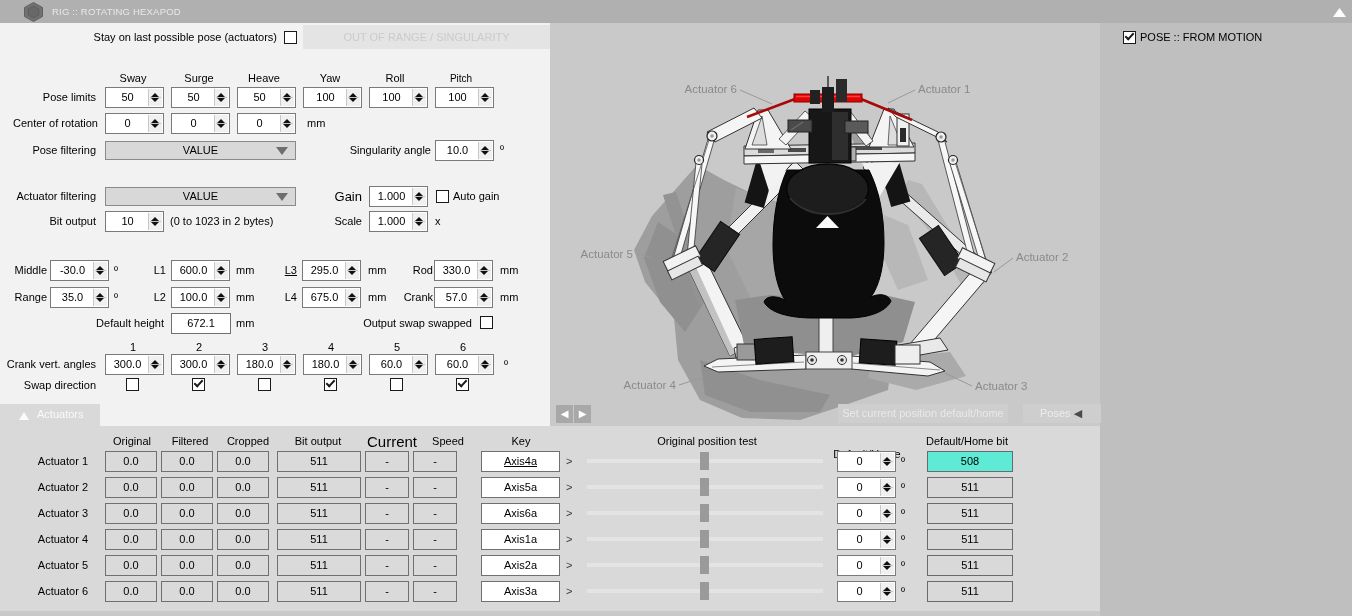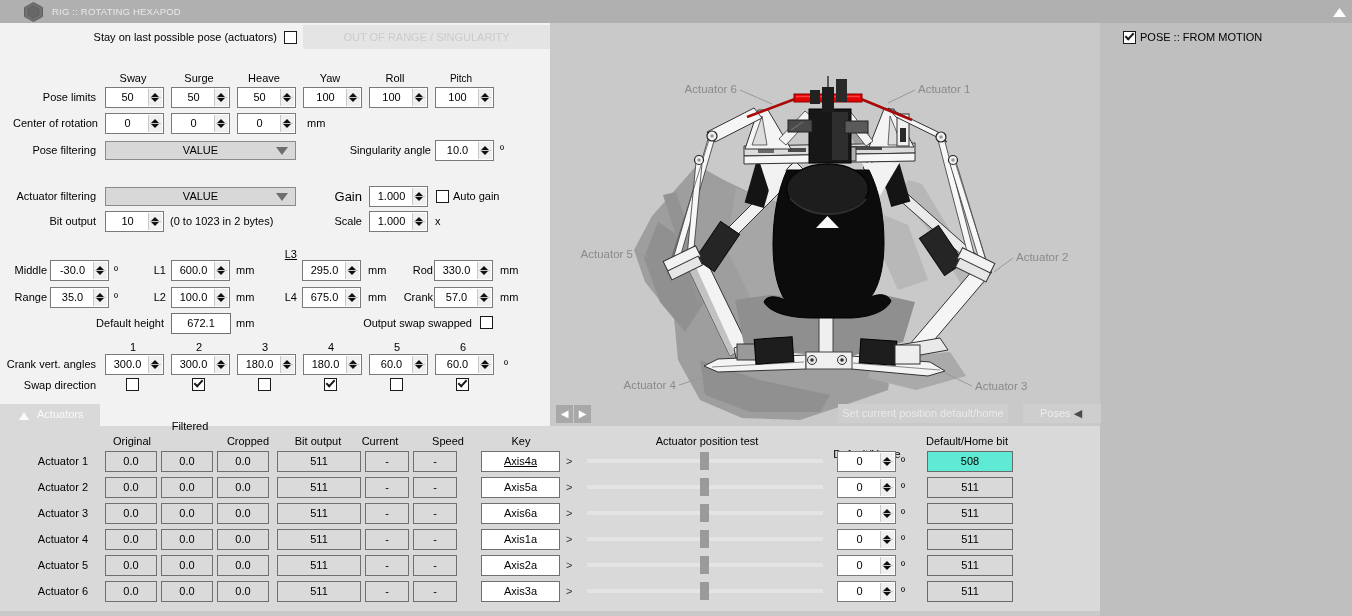--- a/index.html
+++ b/index.html
@@ -137,21 +137,21 @@
     <div class="m"></div>
   </div>
 <div class="lbl" style="left:114px;top:260px;font-size:11px;">º</div>
 <div class="lbl" style="right:1186px;top:260px;font-size:11px;">L1</div>
 <div class="spin" style="left:171px;top:260px;">
     <div class="v">600.0</div>
     <div class="b"></div>
     <div class="m"></div>
   </div>
 <div class="lbl" style="left:236px;top:260px;font-size:11px;">mm</div>
-<div class="lbl" style="right:1055px;top:244px;font-size:11px;text-decoration:underline;">L3</div>
+<div class="lbl" style="right:1055px;top:260px;font-size:11px;text-decoration:underline;">L3</div>
 <div class="spin" style="left:302px;top:260px;">
     <div class="v">295.0</div>
     <div class="b"></div>
     <div class="m"></div>
   </div>
 <div class="lbl" style="left:368px;top:260px;font-size:11px;">mm</div>
 <div class="lbl" style="right:919px;top:260px;font-size:11px;">Rod</div>
 <div class="spin" style="left:434px;top:260px;">
     <div class="v">330.0</div>
     <div class="b"></div>
@@ -364,27 +364,27 @@
 <line x1="1013" y1="258" x2="994" y2="272"></line>
 <line x1="679" y1="385" x2="704" y2="377"></line>
 <line x1="972" y1="386" x2="945" y2="373"></line>
 </g>
 </svg>
 <div class="abs" style="left:556px;top:405px;width:17px;height:18px;background:#a8a8a8;color:#fff;text-align:center;line-height:18px;font-size:10px;">◀</div>
 <div class="abs" style="left:574px;top:405px;width:17px;height:18px;background:#a8a8a8;color:#fff;text-align:center;line-height:18px;font-size:10px;">▶</div>
 <div class="abs" style="left:838px;top:404px;width:170px;height:19px;background:#cecece;color:#e9e9e9;text-align:center;line-height:19px;font-size:11px;white-space:nowrap;">Set current position default/home</div>
 <div class="abs" style="left:1023px;top:404px;width:78px;height:19px;background:#cecece;color:#ededed;line-height:19px;font-size:11px;white-space:nowrap;"><span style="margin-left:17px;">Poses</span> <span style="color:#4a4a4a;font-size:11px;">◀</span></div>
 <div class="lbl c" style="left:72px;top:431px;width:120px;font-size:11px;">Original</div>
-<div class="lbl c" style="left:130px;top:416px;width:120px;font-size:11px;">Filtered</div>
+<div class="lbl c" style="left:130px;top:431px;width:120px;font-size:11px;">Filtered</div>
 <div class="lbl c" style="left:188px;top:431px;width:120px;font-size:11px;">Cropped</div>
 <div class="lbl c" style="left:258px;top:431px;width:120px;font-size:11px;">Bit output</div>
-<div class="lbl c" style="left:320px;top:431px;width:120px;font-size:11px;">Current</div>
+<div class="lbl c" style="left:332px;top:431px;width:120px;font-size:15px;">Current</div>
 <div class="lbl c" style="left:388px;top:431px;width:120px;font-size:11px;">Speed</div>
 <div class="lbl c" style="left:461px;top:431px;width:120px;font-size:11px;">Key</div>
-<div class="lbl c" style="left:647px;top:431px;width:120px;font-size:11px;">Actuator position test</div>
+<div class="lbl c" style="left:647px;top:431px;width:120px;font-size:11px;">Original position test</div>
 <div class="lbl c" style="left:807px;top:431px;width:120px;font-size:11px;margin-top:13px;">Default/Home</div>
 <div class="lbl c" style="left:907px;top:431px;width:120px;font-size:11px;">Default/Home bit</div>
 <div class="lbl" style="right:1264px;top:451px;font-size:11px;">Actuator 1</div>
 <div class="fld" style="left:105px;top:451px;width:50px;">0.0</div>
 <div class="fld" style="left:161px;top:451px;width:50px;">0.0</div>
 <div class="fld" style="left:217px;top:451px;width:50px;">0.0</div>
 <div class="fld" style="left:277px;top:451px;width:82px;">511</div>
 <div class="fld" style="left:365px;top:451px;width:42px;">-</div>
 <div class="fld" style="left:413px;top:451px;width:42px;">-</div>
 <div class="fld w" style="left:481px;top:451px;width:77px;text-decoration:underline;">Axis4a</div>

